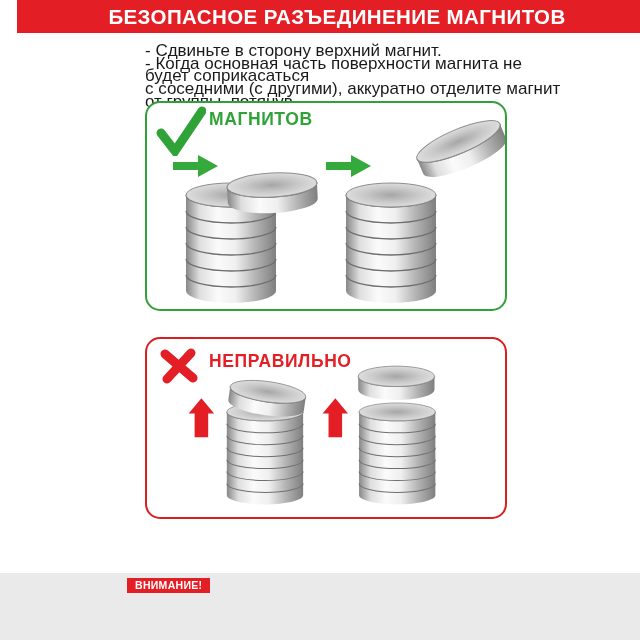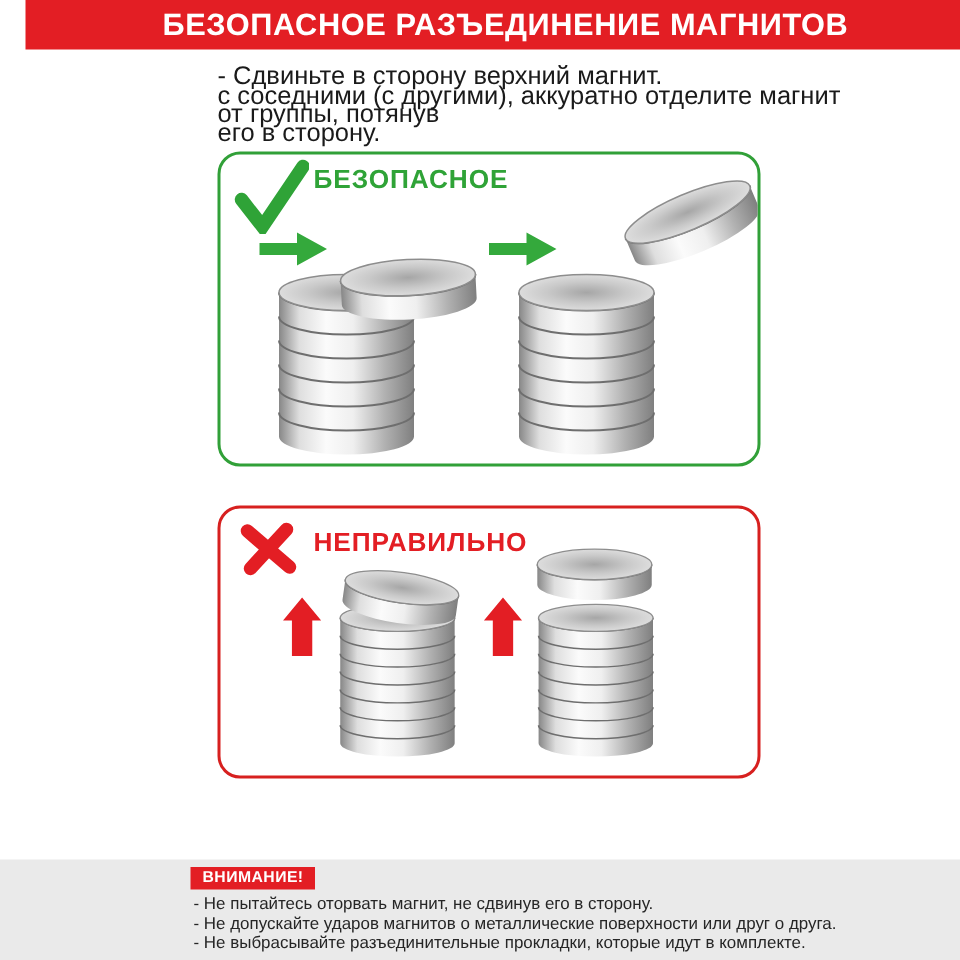--- a/index.html
+++ b/index.html
@@ -105,20 +105,21 @@
     <polygon id="arrowU" points="15,0 30,18 23,18 23,46 7,46 7,18 0,18" fill="#E31E24"></polygon>
   </defs>
 </svg>
 
 <header class="banner">
   <div class="banner-title">БЕЗОПАСНОЕ РАЗЪЕДИНЕНИЕ МАГНИТОВ</div>
 </header>
 
 <div class="intro">
   <div>- Сдвиньте в сторону верхний магнит.</div>
+  <div>- Когда основная часть поверхности магнита не будет соприкасаться</div>
   <div>с соседними (с другими), аккуратно отделите магнит от группы, потянув</div>
   <div>его в сторону.</div>
 </div>
 
 <section class="panel correct">
   <svg class="illu" viewBox="0 0 358 206">
     <use href="#arrowR" transform="translate(26,50)"></use>
     <use href="#arrowR" transform="translate(179,50)"></use>
     <g transform="translate(39,92)">
         <use href="#stack6"></use>
@@ -129,21 +130,21 @@
     <g transform="translate(199,92)">
         <use href="#stack6"></use>
       </g>
     <g transform="translate(270,56) rotate(-23)">
         <use href="#disc-full"></use>
       </g>
   </svg>
   <svg class="mark-icon" style="left:9px;top:3px;" width="50" height="50" viewBox="0 0 50 50">
     <path d="M5,27 L19,45 L46,5" fill="none" stroke="#2FA337" stroke-width="9" stroke-linecap="round" stroke-linejoin="miter"></path>
   </svg>
-  <div class="panel-label">БЕЗОПАСНОЕ</div>
+  <div class="panel-label">МАГНИТОВ</div>
 </section>
 
 <section class="panel incorrect">
   <svg class="illu" viewBox="0 0 358 210">
     <use href="#arrowU" transform="translate(17,70)"></use>
     <use href="#arrowU" transform="translate(175,70)"></use>
     <g transform="translate(62,86) scale(1,0.88)">
         <use href="#stack7"></use>
       </g>
     <g transform="translate(66,56) rotate(8)">
@@ -157,18 +158,13 @@
       </g>
   </svg>
   <svg class="mark-icon" style="left:12px;top:9px;" width="40" height="36" viewBox="0 0 40 36">
     <path d="M6,6 L34,30 M32,5 L8,31" fill="none" stroke="#E31E24" stroke-width="9" stroke-linecap="round"></path>
   </svg>
   <div class="panel-label">НЕПРАВИЛЬНО</div>
 </section>
 
 <footer class="warnband">
   <div class="warn-label">ВНИМАНИЕ!</div>
-  <div class="warn-items">
-    <div>- Не пытайтесь оторвать магнит, не сдвинув его в сторону.</div>
-    <div>- Не допускайте ударов магнитов о металлические поверхности или друг о друга.</div>
-    <div>- Не выбрасывайте разъединительные прокладки, которые идут в комплекте.</div>
-  </div>
 </footer>
 
 </body></html>

